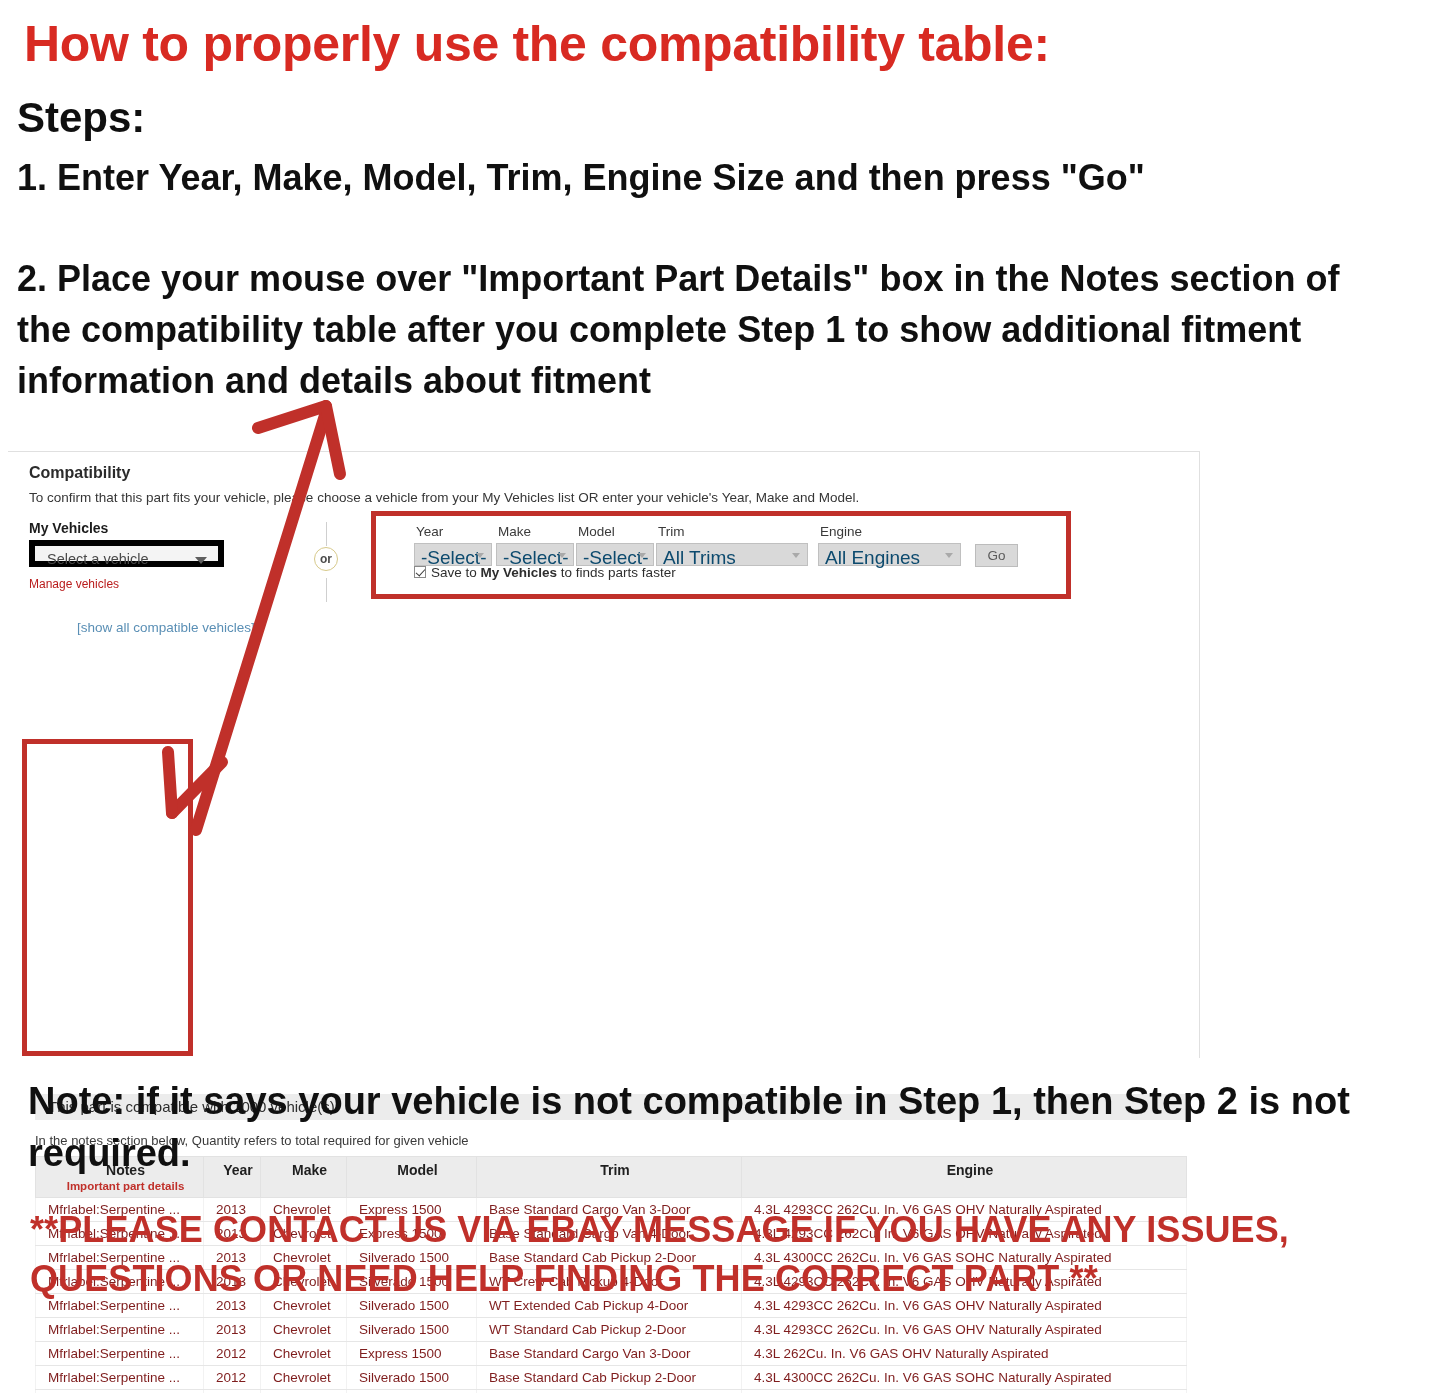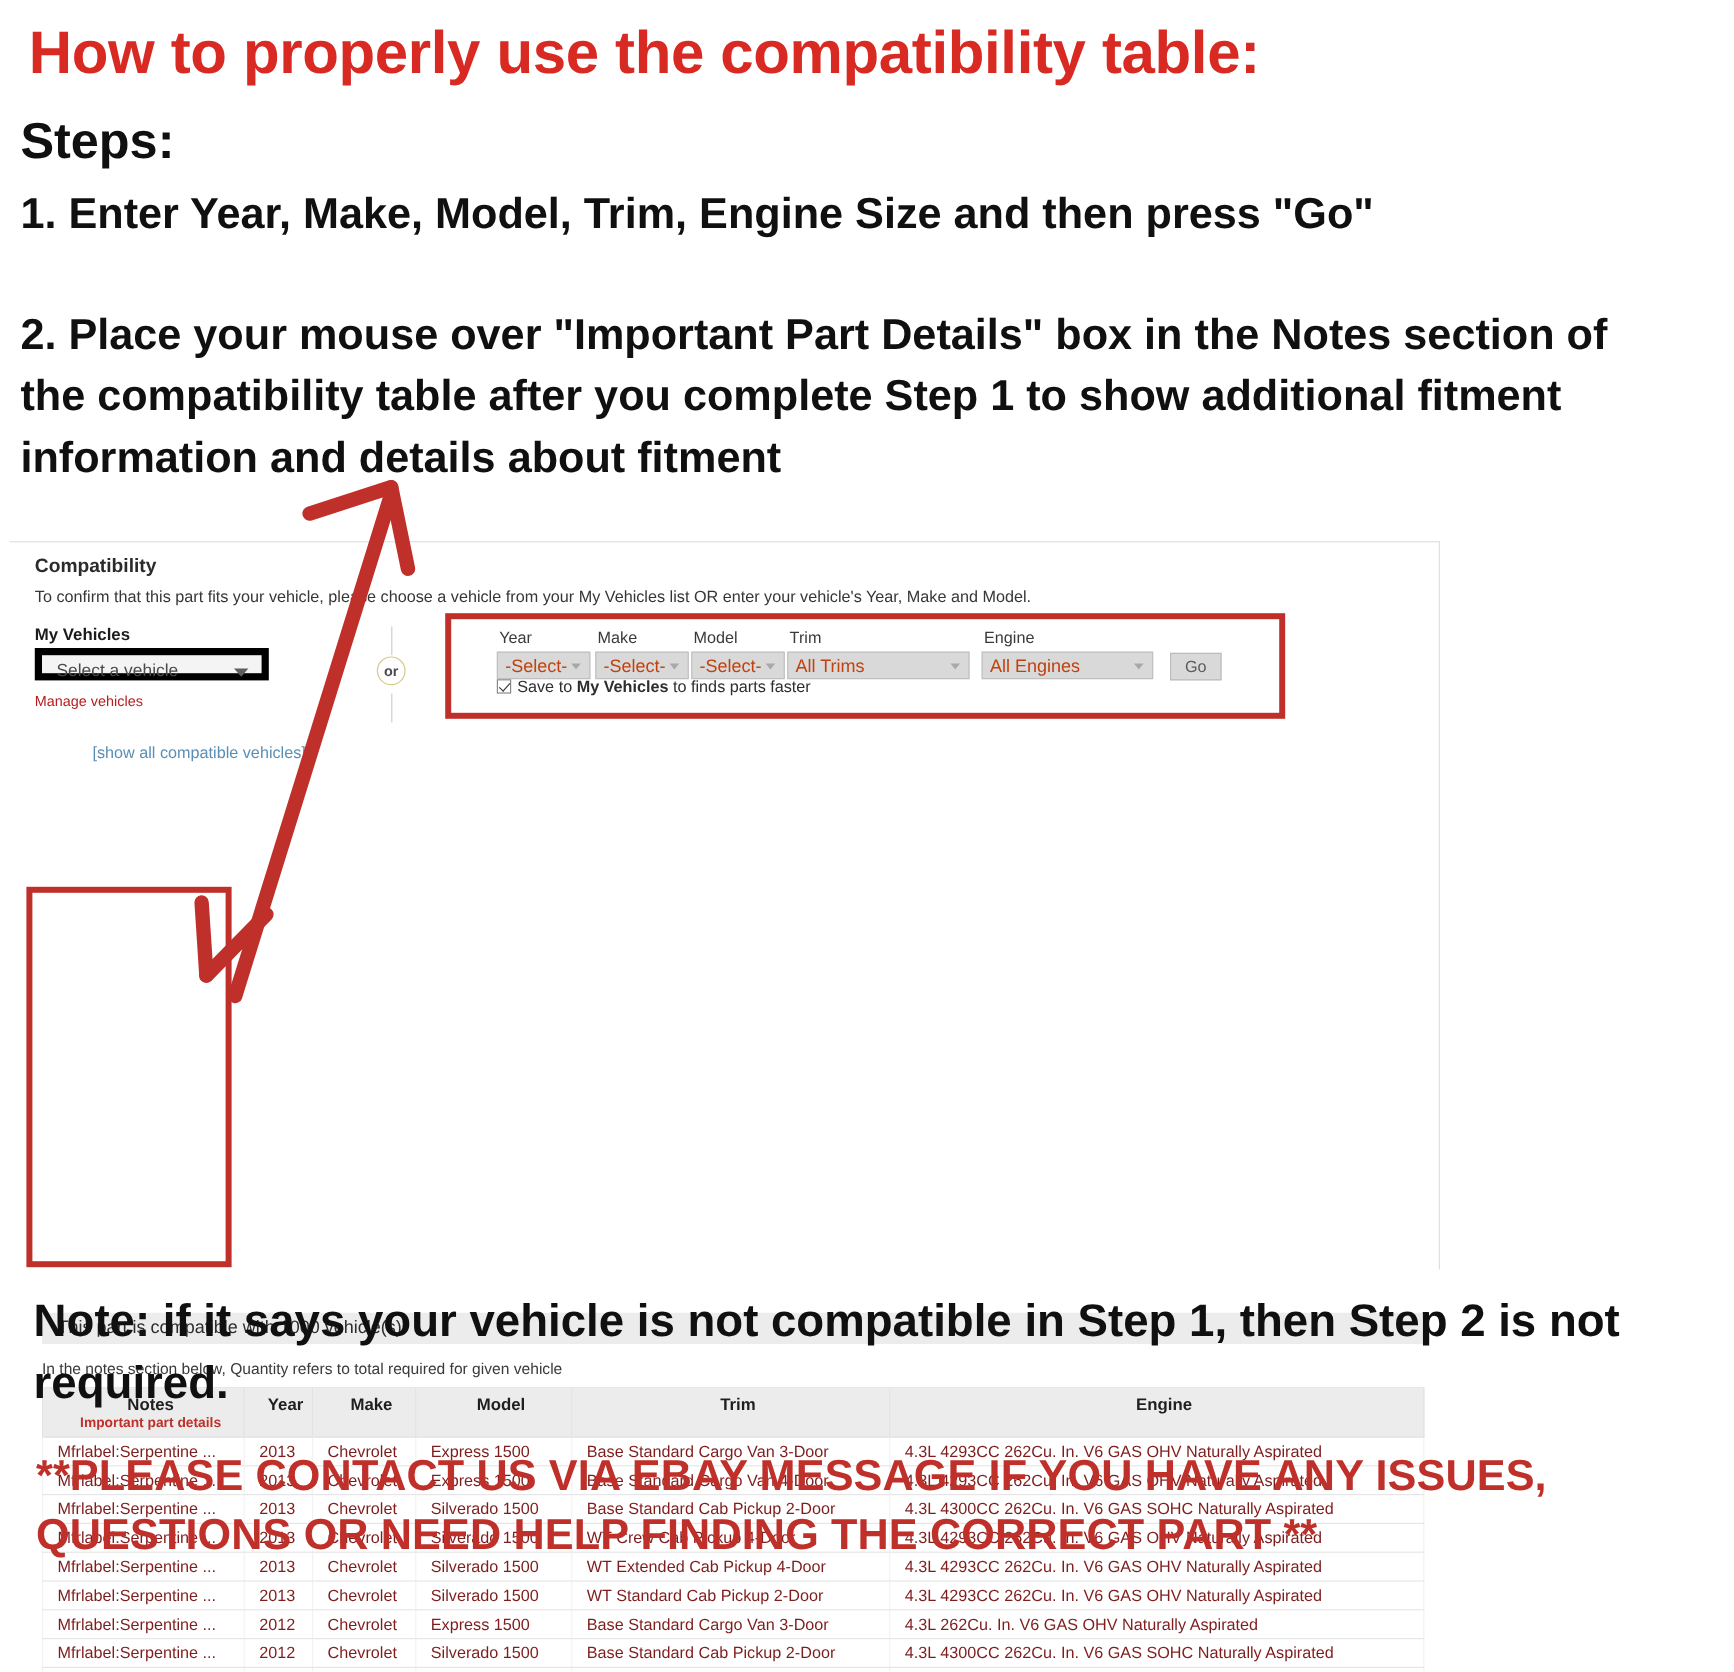--- a/index.html
+++ b/index.html
@@ -222,22 +222,22 @@
     left: 0;
     height: 23px;
     background: #d9d9d9;
     border: 1px solid #c0c0c0;
     box-sizing: border-box;
   }
   .dropdown .dval {
     position: absolute;
     left: 6px;
     top: 3px;
-    font-size: 15px;
-    color: #c2410c;
+    font-size: 19px;
+    color: #0c4a6e;
     white-space: nowrap;
   }
   .dropdown .dcaret {
     position: absolute;
     right: 7px;
     top: 9px;
     width: 0; height: 0;
     border-left: 4px solid transparent;
     border-right: 4px solid transparent;
     border-top: 5px solid #a9a9a9;

